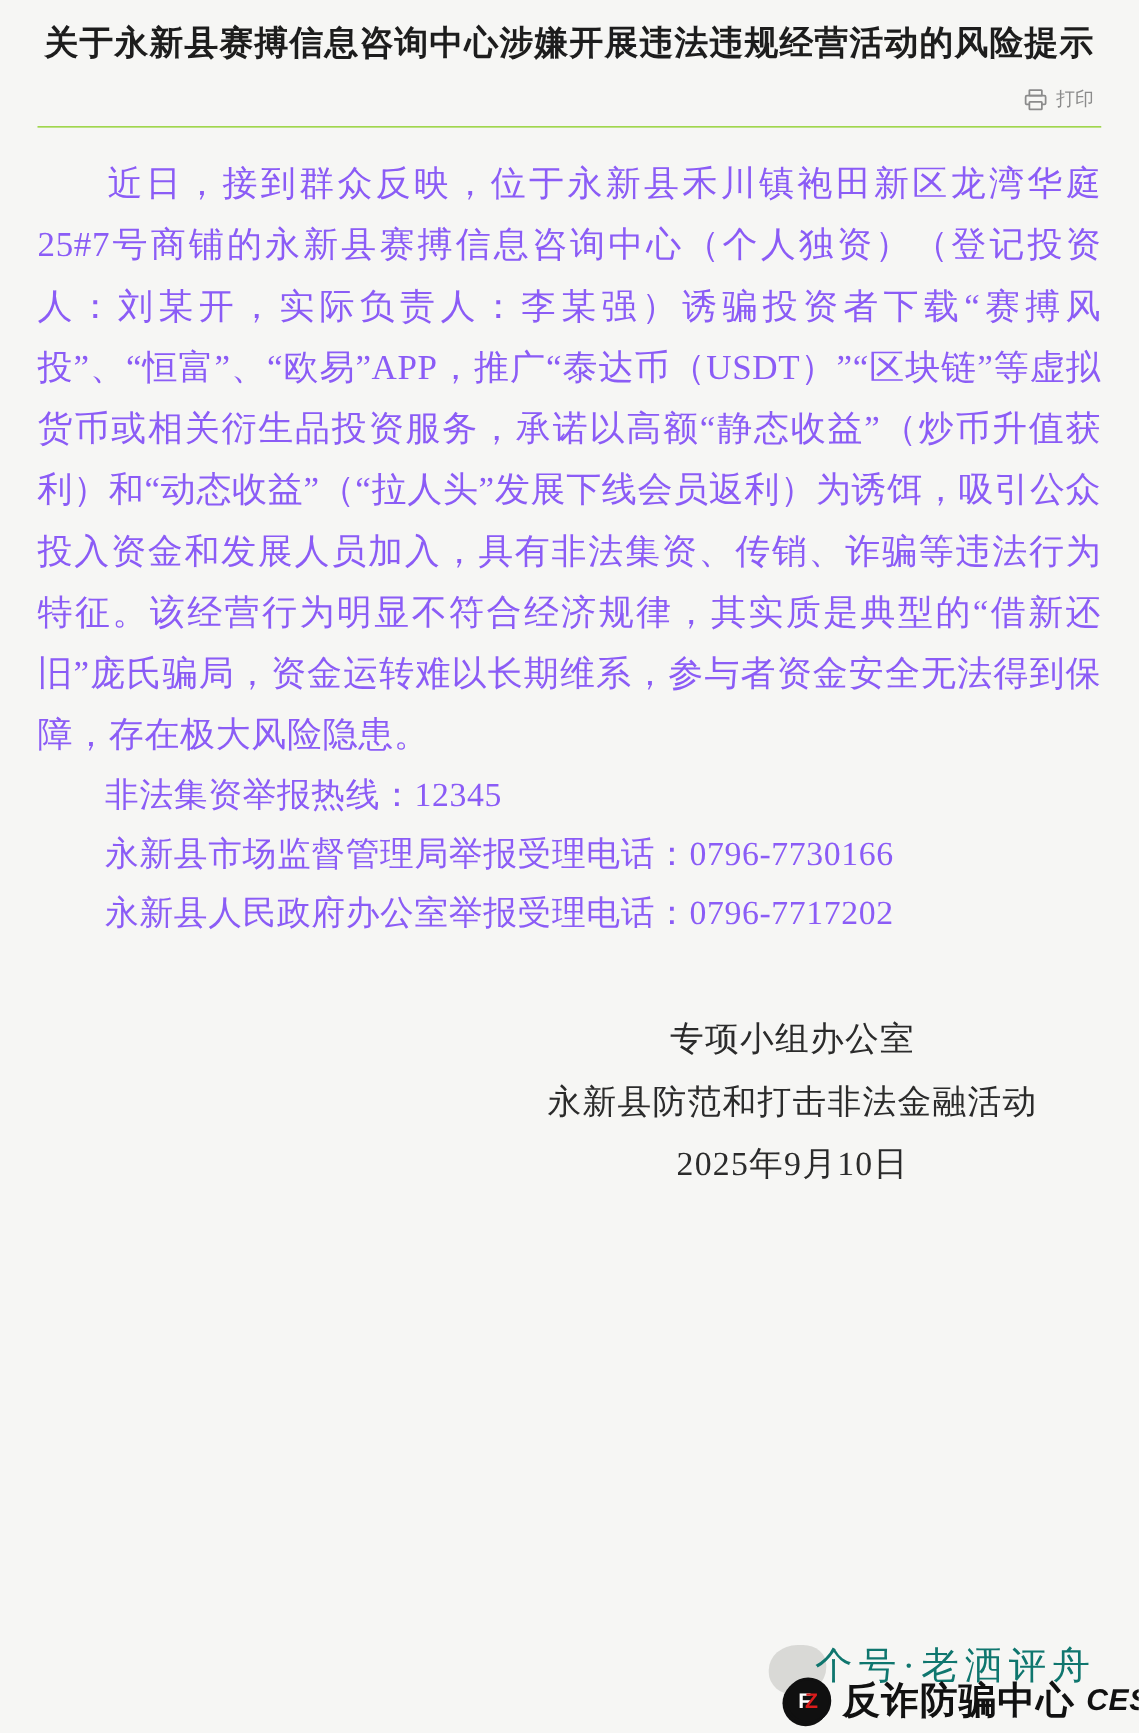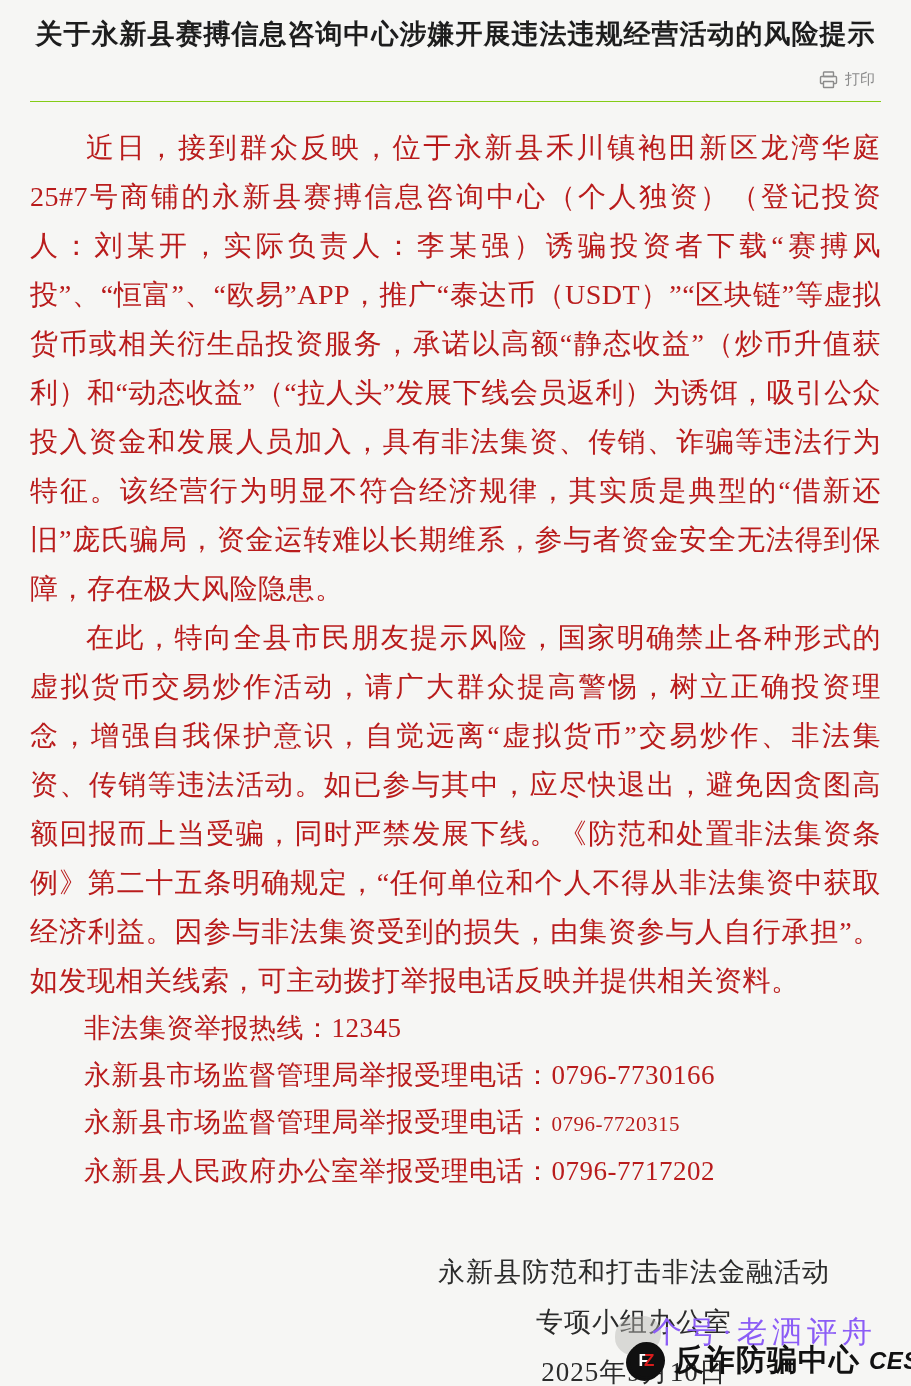--- a/index.html
+++ b/index.html
@@ -48,21 +48,21 @@
     font-size: 15px;
     font-family: "Liberation Sans", sans-serif;
     cursor: pointer;
   }
   .print-icon svg { display: block; }
   .content {
     margin-top: 21px;
     font-size: 28px;
     line-height: 49px;
     text-align: justify;
-    color: #b91c1c;
+    color: #8b5cf6;
   }
   .content p {
     text-indent: 2em;
     letter-spacing: 0.5px;
   }
   .hotlines { margin-top: 0; }
   .hotline {
     text-indent: 2em;
     font-size: 27px;
     line-height: 47px;
@@ -91,21 +91,21 @@
     height: 40px;
     background: #b5b5b2;
     opacity: 0.45;
     border-radius: 50% 40% 55% 45%;
   }
   .watermark {
     position: absolute;
     left: 652px;
     top: 1312px;
     font-size: 30px;
-    color: #8b5cf6;
+    color: #0f766e;
     letter-spacing: 5px;
     white-space: nowrap;
   }
   .brand {
     position: absolute;
     left: 628px;
     top: 1340px;
     display: flex;
     align-items: center;
     gap: 9px;
@@ -160,33 +160,31 @@
           <rect x="1.5" y="5.5" width="16" height="7" rx="1"></rect>
           <rect x="4.5" y="10.5" width="10" height="6" rx="0.5" fill="#f6f6f4"></rect>
         </svg>
       </span>
       <span>打印</span>
     </button>
   </div>
 
   <div class="content">
     <p>近日，接到群众反映，位于永新县禾川镇袍田新区龙湾华庭25#7号商铺的永新县赛搏信息咨询中心（个人独资）（登记投资人：刘某开，实际负责人：李某强）诱骗投资者下载“赛搏风投”、“恒富”、“欧易”APP，推广“泰达币（USDT）”“区块链”等虚拟货币或相关衍生品投资服务，承诺以高额“静态收益”（炒币升值获利）和“动态收益”（“拉人头”发展下线会员返利）为诱饵，吸引公众投入资金和发展人员加入，具有非法集资、传销、诈骗等违法行为特征。该经营行为明显不符合经济规律，其实质是典型的“借新还旧”庞氏骗局，资金运转难以长期维系，参与者资金安全无法得到保障，存在极大风险隐患。</p>
-    <p>在此，特向全县市民朋友提示风险，国家明确禁止各种形式的虚拟货币交易炒作活动，请广大群众提高警惕，树立正确投资理念，增强自我保护意识，自觉远离“虚拟货币”交易炒作、非法集资、传销等违法活动。如已参与其中，应尽快退出，避免因贪图高额回报而上当受骗，同时严禁发展下线。《防范和处置非法集资条例》第二十五条明确规定，“任何单位和个人不得从非法集资中获取经济利益。因参与非法集资受到的损失，由集资参与人自行承担”。如发现相关线索，可主动拨打举报电话反映并提供相关资料。</p>
 
     <div class="hotlines">
       <div class="hotline"><span>非法集资举报热线：</span><span class="num">12345</span></div>
       <div class="hotline"><span>永新县市场监督管理局举报受理电话：</span><span class="num">0796-7730166</span></div>
-      <div class="hotline"><span>永新县市场监督管理局举报受理电话：</span><span class="num num-small">0796-7720315</span></div>
       <div class="hotline"><span>永新县人民政府办公室举报受理电话：</span><span class="num">0796-7717202</span></div>
     </div>
   </div>
 
   <div class="signature">
+    <div>专项小组办公室</div>
     <div>永新县防范和打击非法金融活动</div>
-    <div>专项小组办公室</div>
     <div class="sig-date">2025年9月10日</div>
   </div>
 
   <div class="wm-blob"></div>
   <div class="watermark">个号·老洒评舟</div>
 
   <div class="brand">
     <span class="fz-icon">
         <span class="fz-f">F</span>
         <span class="fz-z">Z</span>

